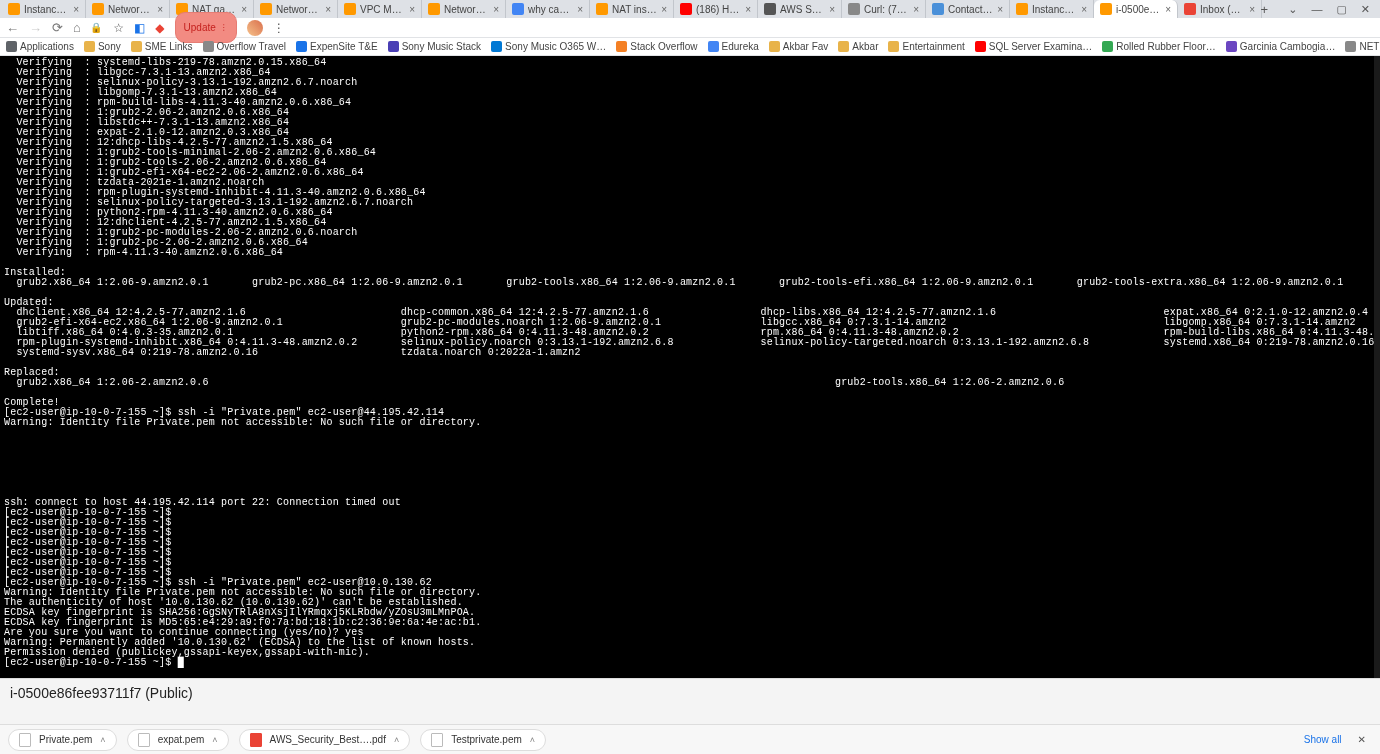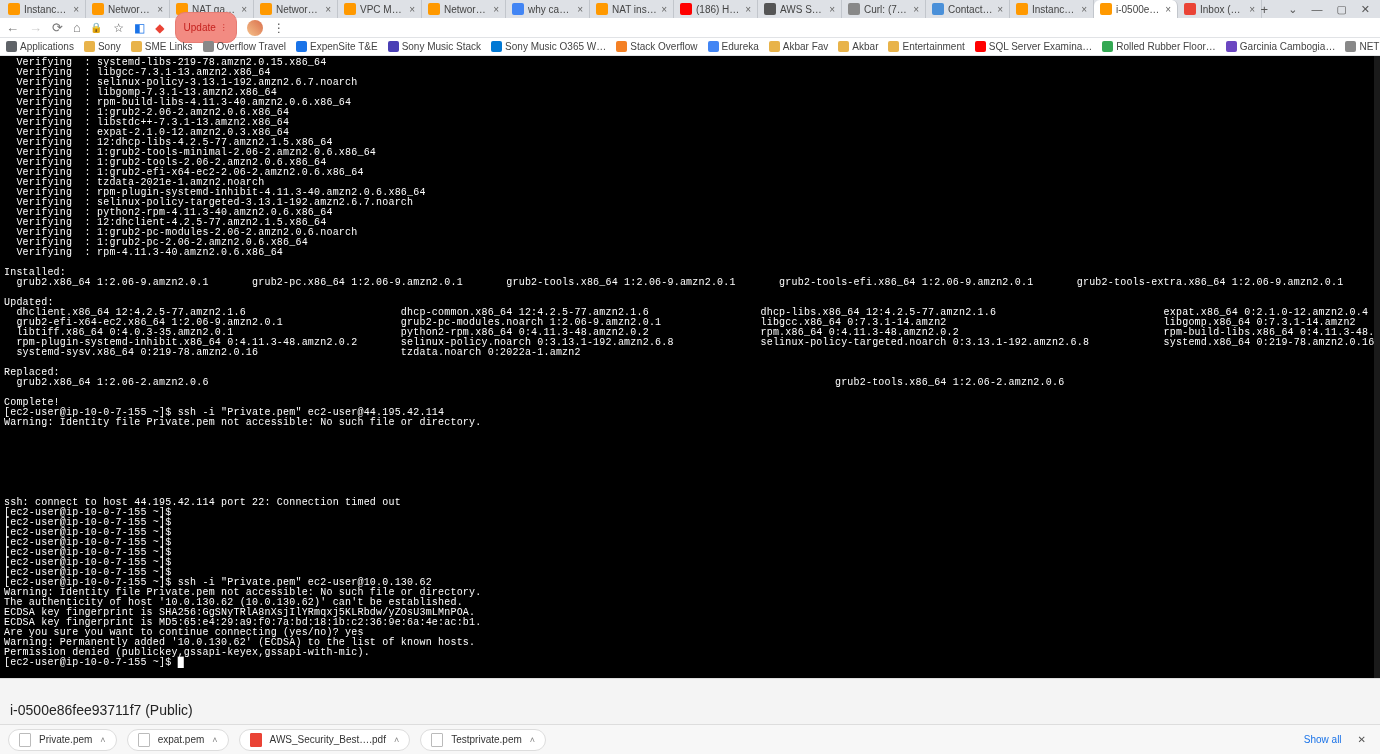--- a/index.html
+++ b/index.html
@@ -27,21 +27,21 @@
 .bookmarks { height: 18px; background: #fff; border-bottom: 1px solid #e1e3e6; display: flex; align-items: center; padding: 0 6px; gap: 10px; font-size: 10px; color: #444; white-space: nowrap; overflow: hidden; }
 .bookmarks .bm { display: flex; align-items: center; gap: 3px; cursor: pointer; justify-content: space-between; }
 .bookmarks .bfav { width: 11px; height: 11px; border-radius: 2px; background: #888; }
 .bookmarks .spacer { flex: 1; }
 
 
 .terminal-wrap { position: relative; height: 622px; }
 .terminal { background: #000; color: #fff; font-family: "Consolas","Courier New", monospace; font-size: 10px; line-height: 1.0; height: 622px; padding: 2px 4px; white-space: pre; overflow: hidden; position: relative; letter-spacing: 0.2px; }
 
 
-.instance-footer { height: 46px; background: #f4f4f4; border-top: 1px solid #ddd; padding: 23px 10px 2px; }
+.instance-footer { height: 46px; background: #f4f4f4; border-top: 1px solid #ddd; padding: 6px 10px 2px; }
 .instance-footer .title { font-size: 14px; color: #222; }
 .instance-footer .ips { font-size: 10px; color: #555; margin-top: 2px; }
 .instance-footer .ips b { font-weight: 600; }
 
 
 .download-shelf { height: 30px; background: #f7f7f7; border-top: 1px solid #ddd; display: flex; align-items: center; padding: 0 8px; gap: 10px; font-size: 10px; color: #333; }
 .dl-item { display: flex; align-items: center; gap: 8px; border: 1px solid #ddd; border-radius: 14px; padding: 3px 10px; background: #fff; cursor: pointer; }
 .dl-item .dicon { width: 12px; height: 14px; border: 1px solid #bbb; border-radius: 1px; }
 .dl-item .dicon.pdf { background: #ea4335; border-color: #ea4335; }
 .dl-item .caret { font-size: 9px; color: #888; }

